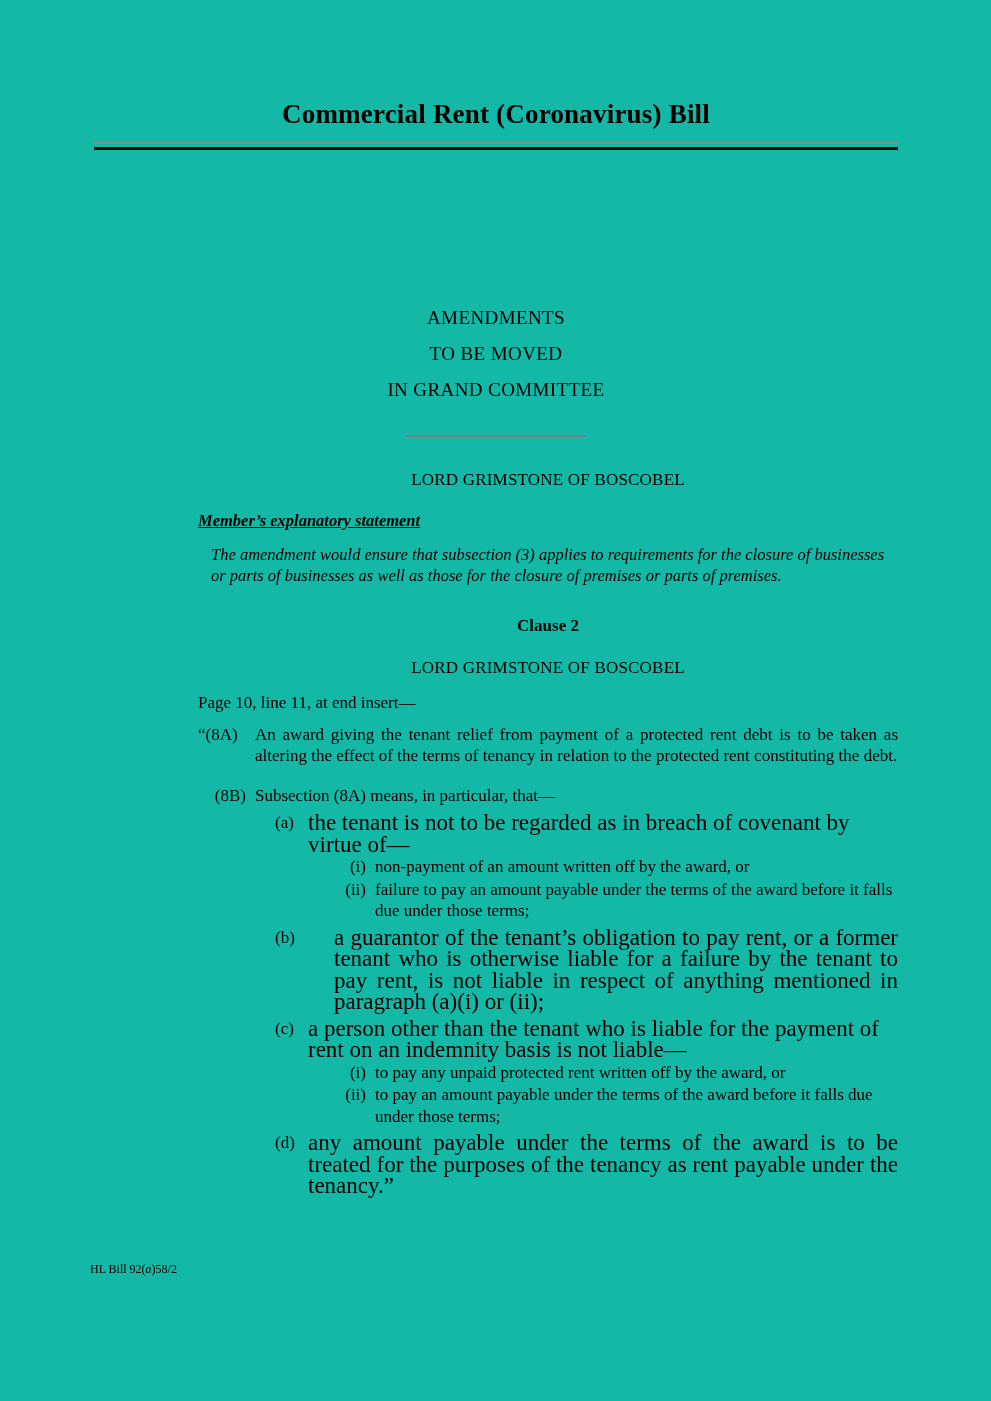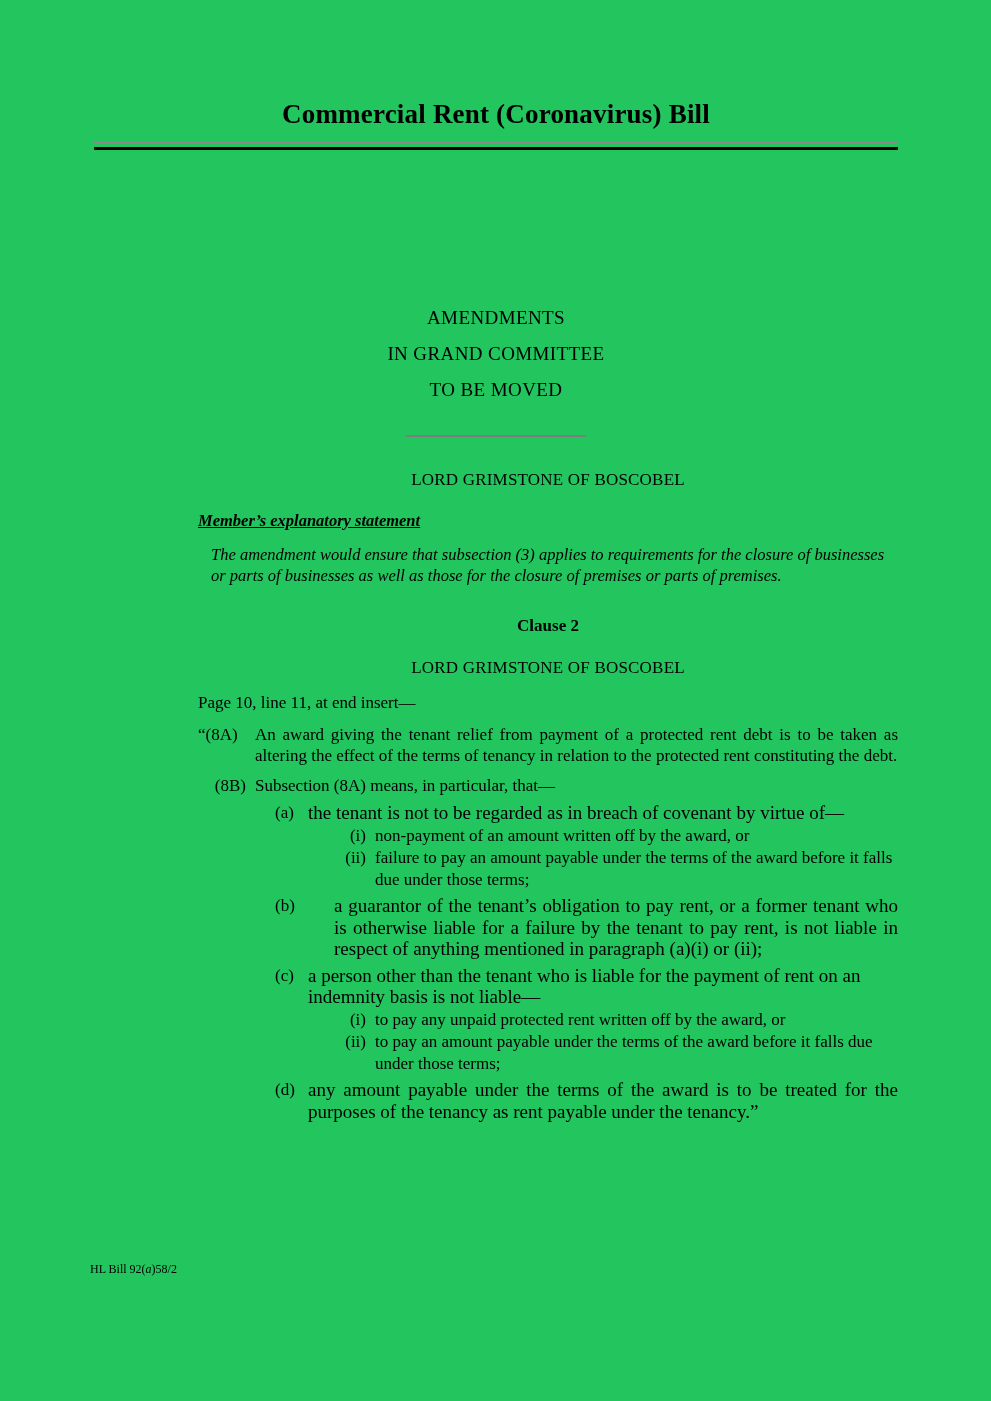--- a/index.html
+++ b/index.html
@@ -10,21 +10,21 @@
   }
   body {
     font-family: "Liberation Serif", "DejaVu Serif", serif;
     color: #000000;
   }
   .page {
     position: relative;
     width: 991px;
     height: 1401px;
     margin: 0 auto;
-    background: #22c55e;
+    background: #14b8a6;
     overflow: hidden;
   }
 
   
   .masthead {
     position: absolute;
     left: 94px;
     top: 100px;
     width: 804px;
   }
@@ -151,21 +151,21 @@
   .lvl2 > .marker {
     width: 33px;
     flex: 0 0 33px;
     font-size: 17px;
     line-height: 21.5px;
     text-align: left;
     white-space: nowrap;
   }
   .lvl2 > .body {
     flex: 1 1 auto;
-    font-size: 19px;
+    font-size: 23px;
     line-height: 21.5px;
     text-align: left;
   }
 
   .lvl3 {
     display: flex;
     margin-left: 133px;
     margin-bottom: 1px;
   }
   .lvl3 > .marker {
@@ -204,22 +204,22 @@
 
   <div class="masthead">
     <div class="doc-title">Commercial Rent (Coronavirus) Bill</div>
     <div class="rule-thin"></div>
     <div class="rule-gap"></div>
     <div class="rule-thick"></div>
   </div>
 
   <div class="headings">
     <div class="heading-line">AMENDMENTS</div>
+    <div class="heading-line">TO BE MOVED</div>
     <div class="heading-line">IN GRAND COMMITTEE</div>
-    <div class="heading-line">TO BE MOVED</div>
     <div class="short-rule-wrap">
       <div class="short-rule"></div>
     </div>
   </div>
 
   <div class="content">
 
     <div class="member-name">LORD GRIMSTONE OF BOSCOBEL</div>
 
     <div class="exp-block">
@@ -231,21 +231,21 @@
     <div class="member-name">LORD GRIMSTONE OF BOSCOBEL</div>
     <div class="amendment-line nojust">Page 10, line 11, at end insert—</div>
 
     <div class="insert-list">
 
       <div class="lvl1">
         <div class="marker">“(8A)</div>
         <div class="body">An award giving the tenant relief from payment of a protected rent debt is to be taken as altering the effect of the terms of tenancy in relation to the protected rent constituting the debt.</div>
       </div>
 
-      <div class="lvl1" style="margin-top:8px;">
+      <div class="lvl1" style="margin-top:18px;">
         <div class="marker rightish">(8B)</div>
         <div class="body nojust">Subsection (8A) means, in particular, that—</div>
       </div>
 
       <div class="lvl2" style="margin-top:6px;">
         <div class="marker">(a)</div>
         <div class="body">the tenant is not to be regarded as in breach of covenant by virtue of—</div>
       </div>
       <div class="lvl3">
         <div class="marker">(i)</div>

